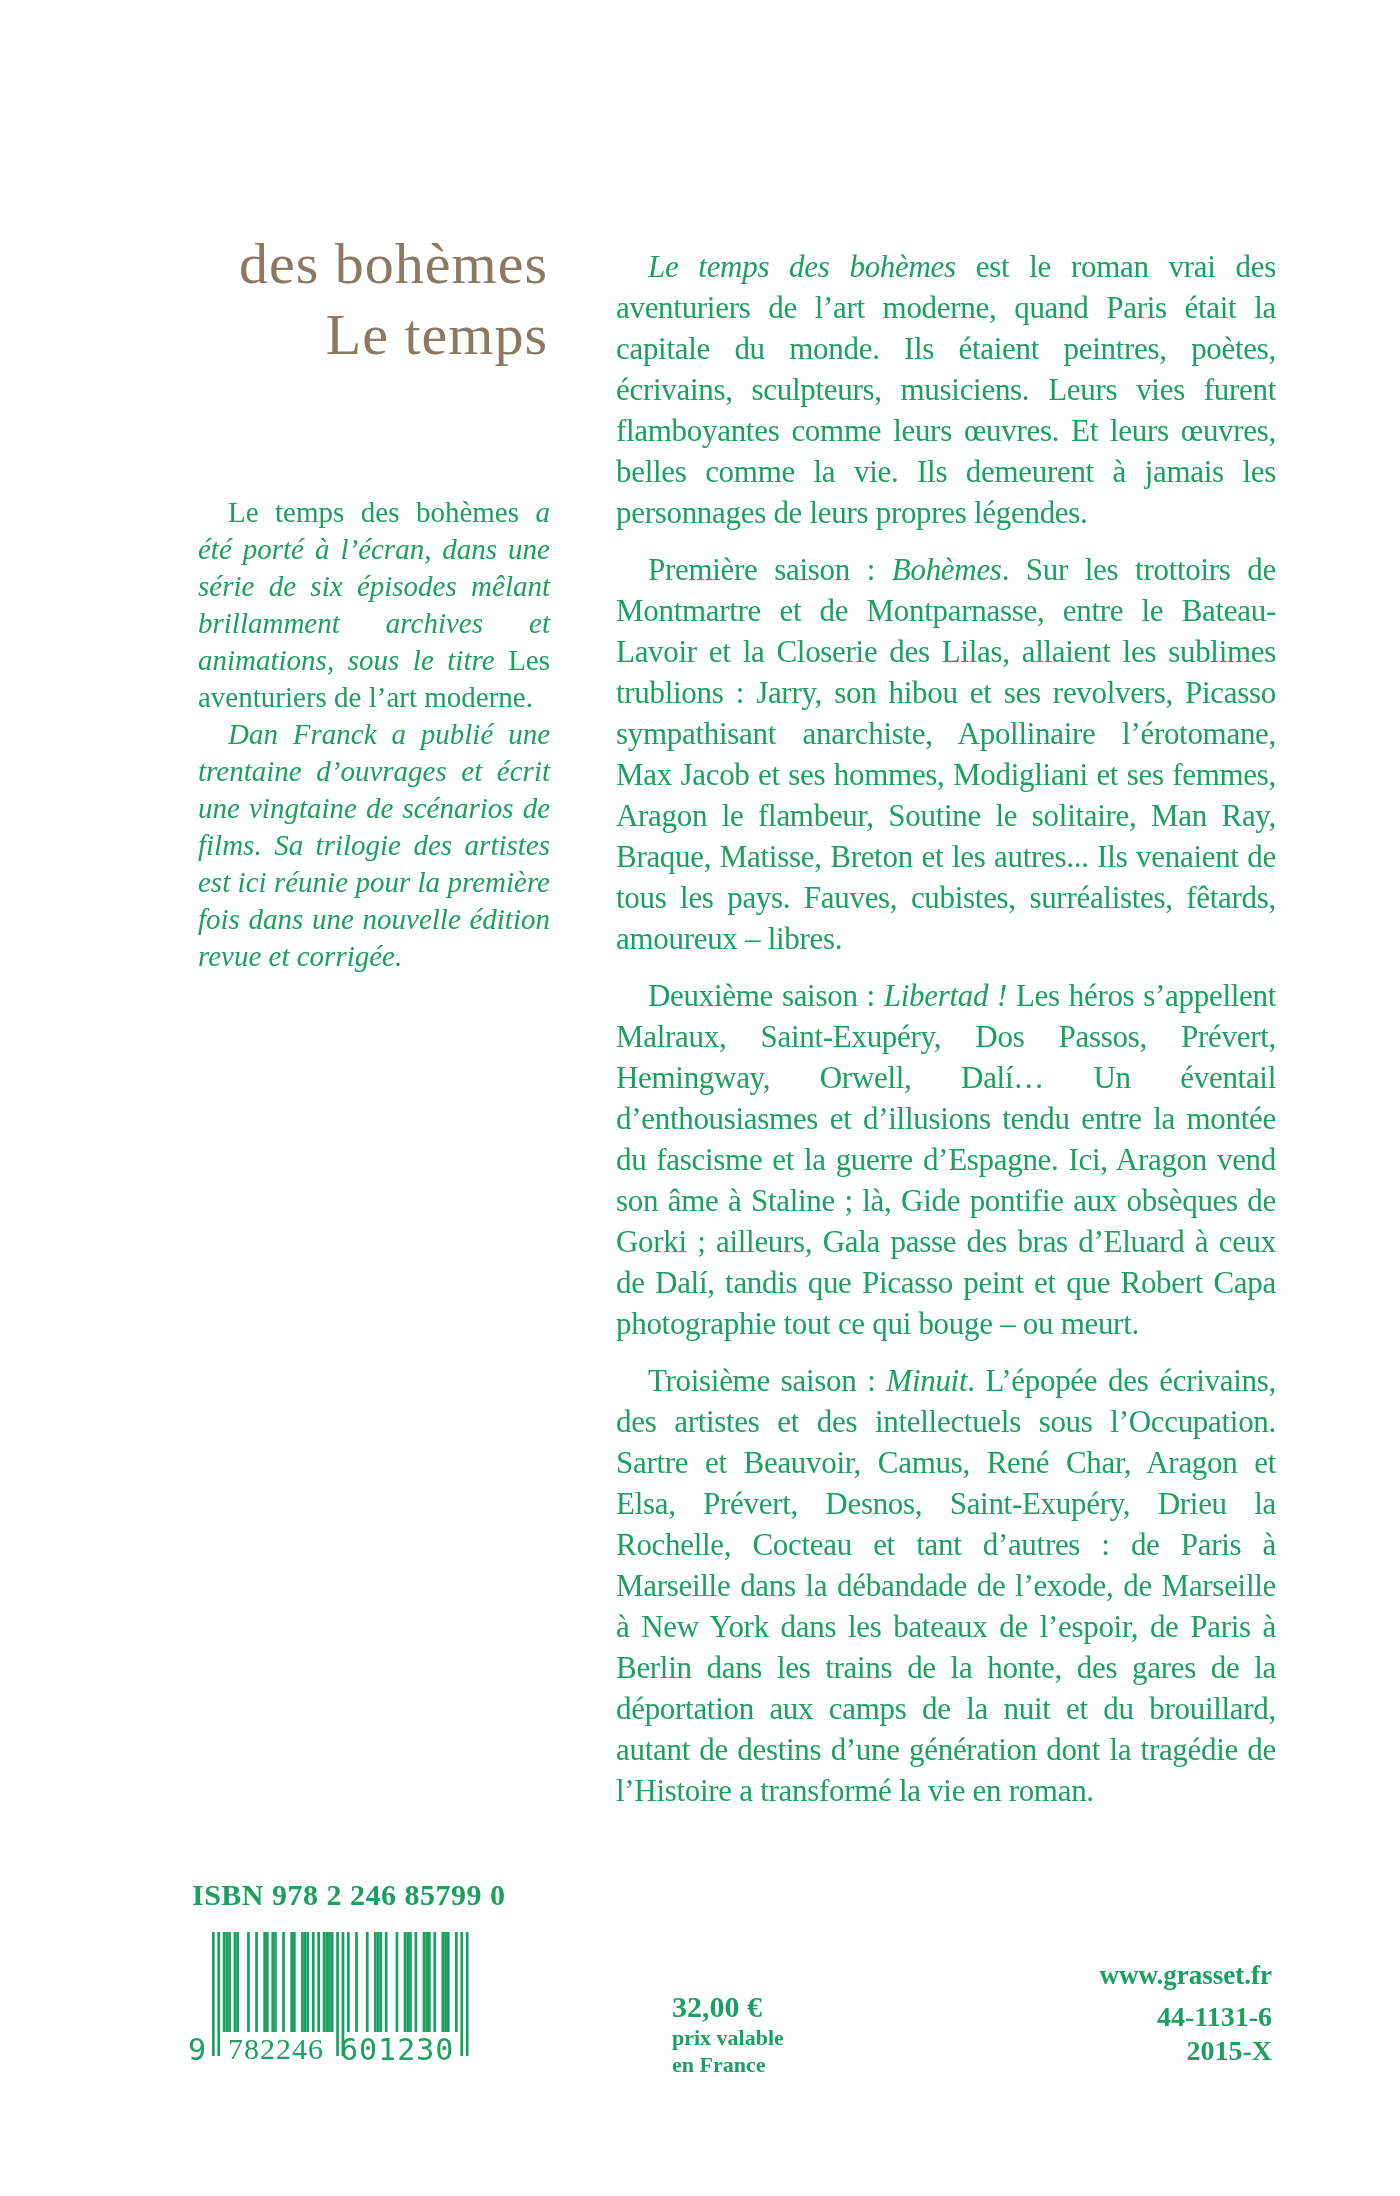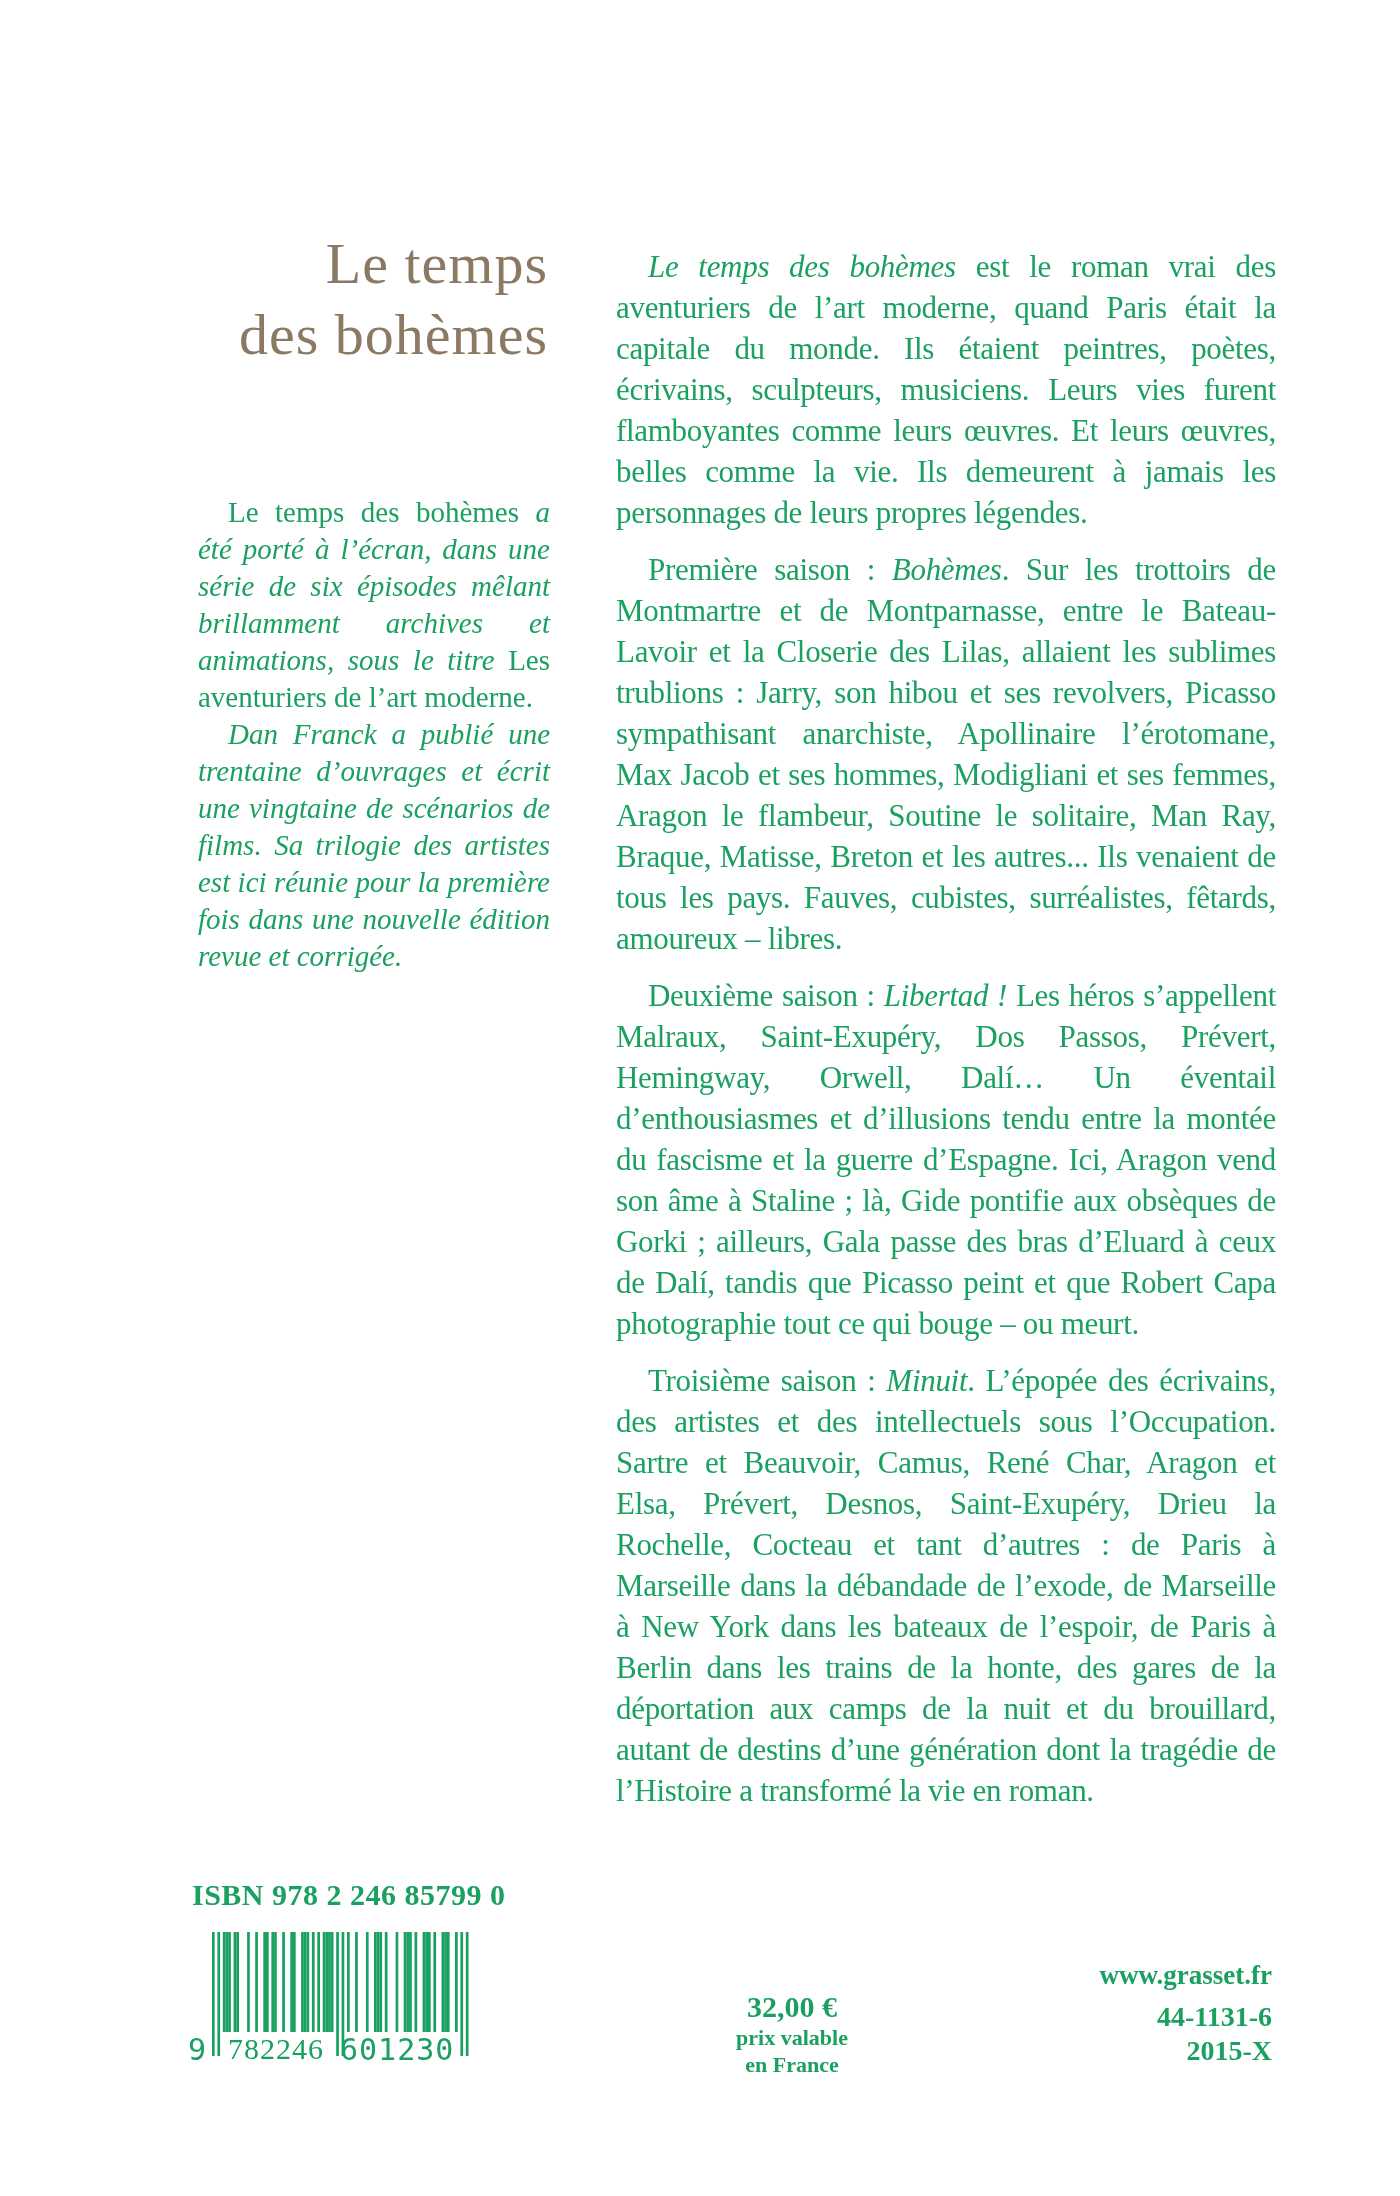--- a/index.html
+++ b/index.html
@@ -79,21 +79,20 @@
     position:absolute;left:152px;top:100px;width:112px;
     text-align:center;
     color:var(--green);
     font-family:"DejaVu Sans Mono", monospace;
     font-size:30px;letter-spacing:1px;
   }
   .price-block{
     position:absolute;
     left:672px;top:1990px;
     width:240px;
-    text-align:center;
     color:var(--green);
     font-weight:bold;
   }
   .price-amount{font-size:30px;line-height:34px;}
   .price-note{font-size:22px;line-height:27px;}
   .site{
     position:absolute;
     right:128px;top:1960px;
     color:var(--green);
     font-weight:bold;
@@ -106,22 +105,22 @@
     color:var(--green);
     font-weight:bold;
     font-size:28px;
     line-height:34px;
   }
 </style>
 </head>
 <body>
 
 <div class="page-title">
+  <div>des bohèmes</div>
   <div>Le temps</div>
-  <div>des bohèmes</div>
 </div>
 
 <div class="author-note">
     <p><span class="rm">Le temps des bohèmes</span><span class="it"> a été porté à l’écran, dans une série de six épisodes mêlant brillamment archives et animations, sous le titre </span><span class="rm">Les aventuriers de l’art moderne.</span></p>
     <p><span class="it">Dan Franck a publié une trentaine d’ouvrages et écrit une vingtaine de scénarios de films. Sa trilogie des artistes est ici réunie pour la première fois dans une nouvelle édition revue et corrigée.</span></p>
   </div>
 
 <div class="synopsis">
     <p><span class="it">Le temps des bohèmes</span><span class="rm"> est le roman vrai des aventuriers de l’art moderne, quand Paris était la capitale du monde. Ils étaient peintres, poètes, écrivains, sculpteurs, musiciens. Leurs vies furent flamboyantes comme leurs œuvres. Et leurs œuvres, belles comme la vie. Ils demeurent à jamais les personnages de leurs propres légendes.</span></p>
     <p><span class="rm">Première saison : </span><span class="it">Bohèmes</span><span class="rm">. Sur les trottoirs de Montmartre et de Montparnasse, entre le Bateau-Lavoir et la Closerie des Lilas, allaient les sublimes trublions : Jarry, son hibou et ses revolvers, Picasso sympathisant anarchiste, Apollinaire l’érotomane, Max Jacob et ses hommes, Modigliani et ses femmes, Aragon le flambeur, Soutine le solitaire, Man Ray, Braque, Matisse, Breton et les autres... Ils venaient de tous les pays. Fauves, cubistes, surréalistes, fêtards, amoureux – libres.</span></p>

